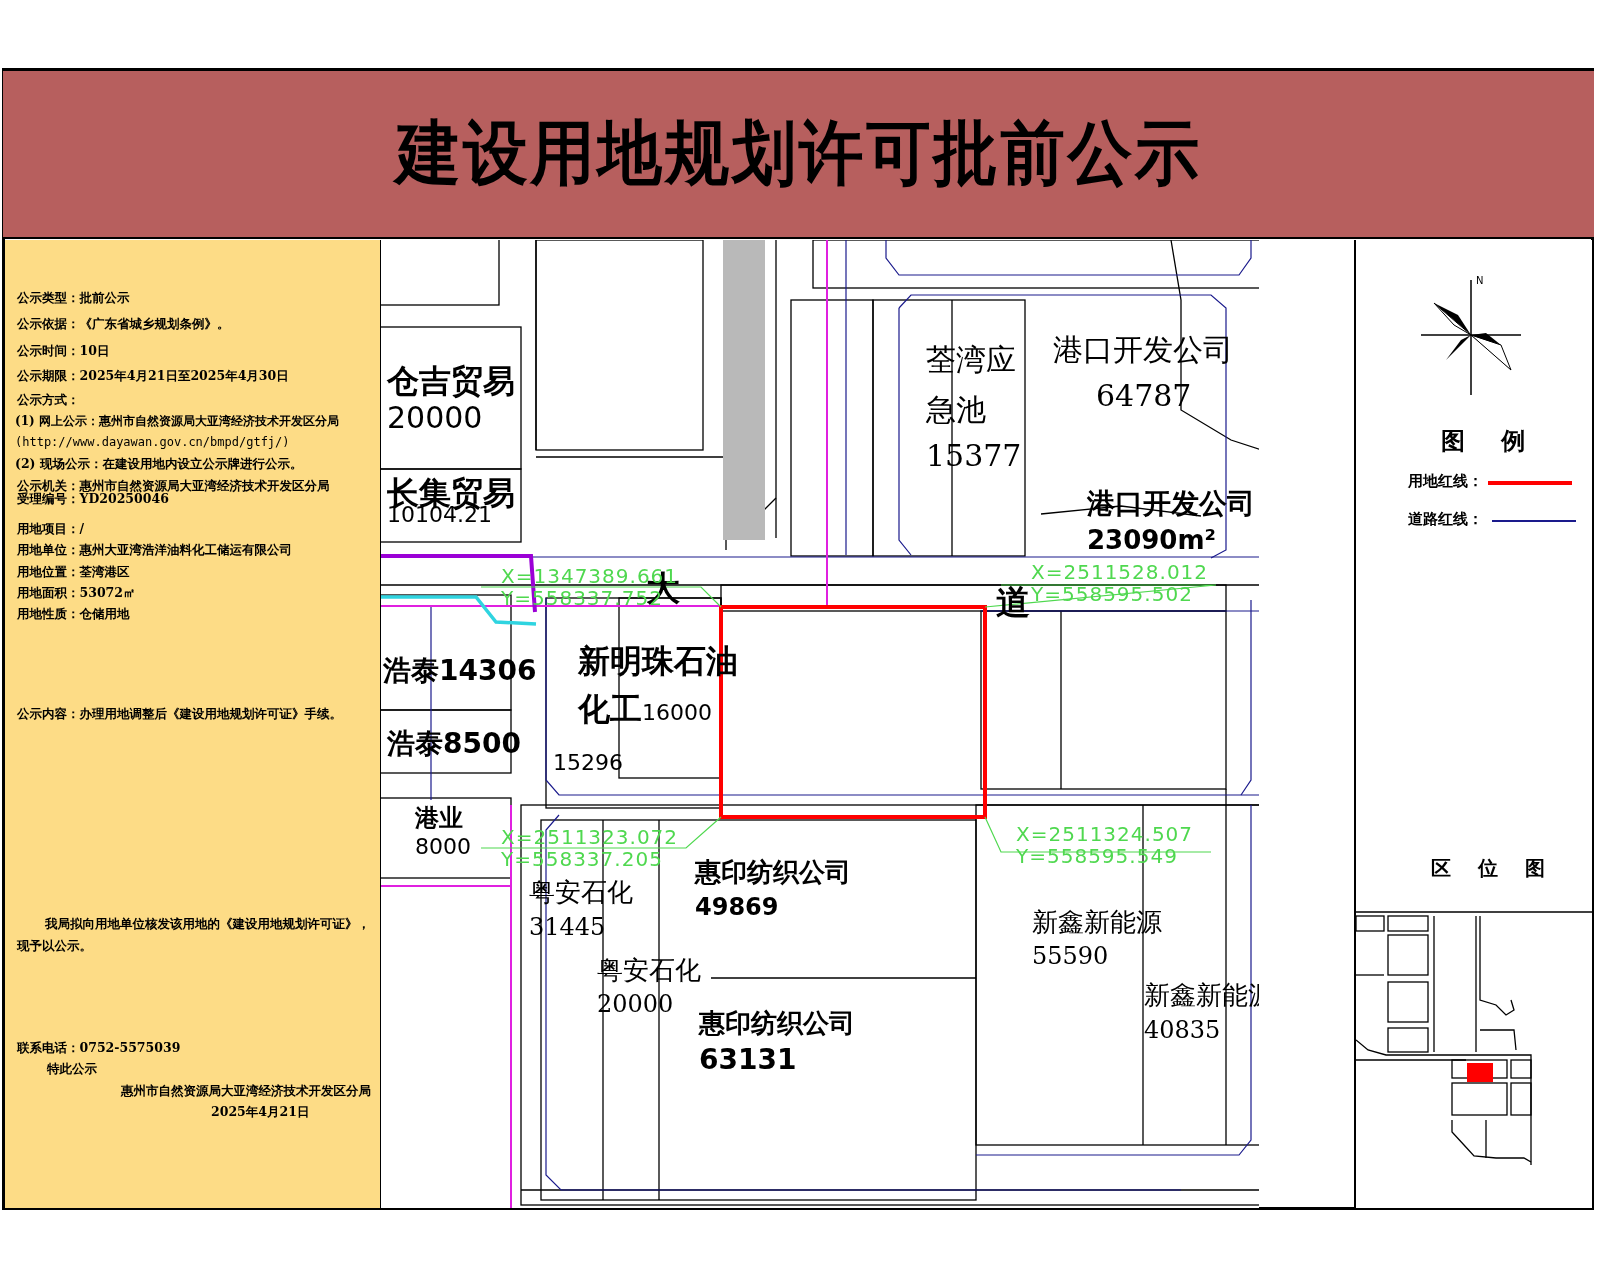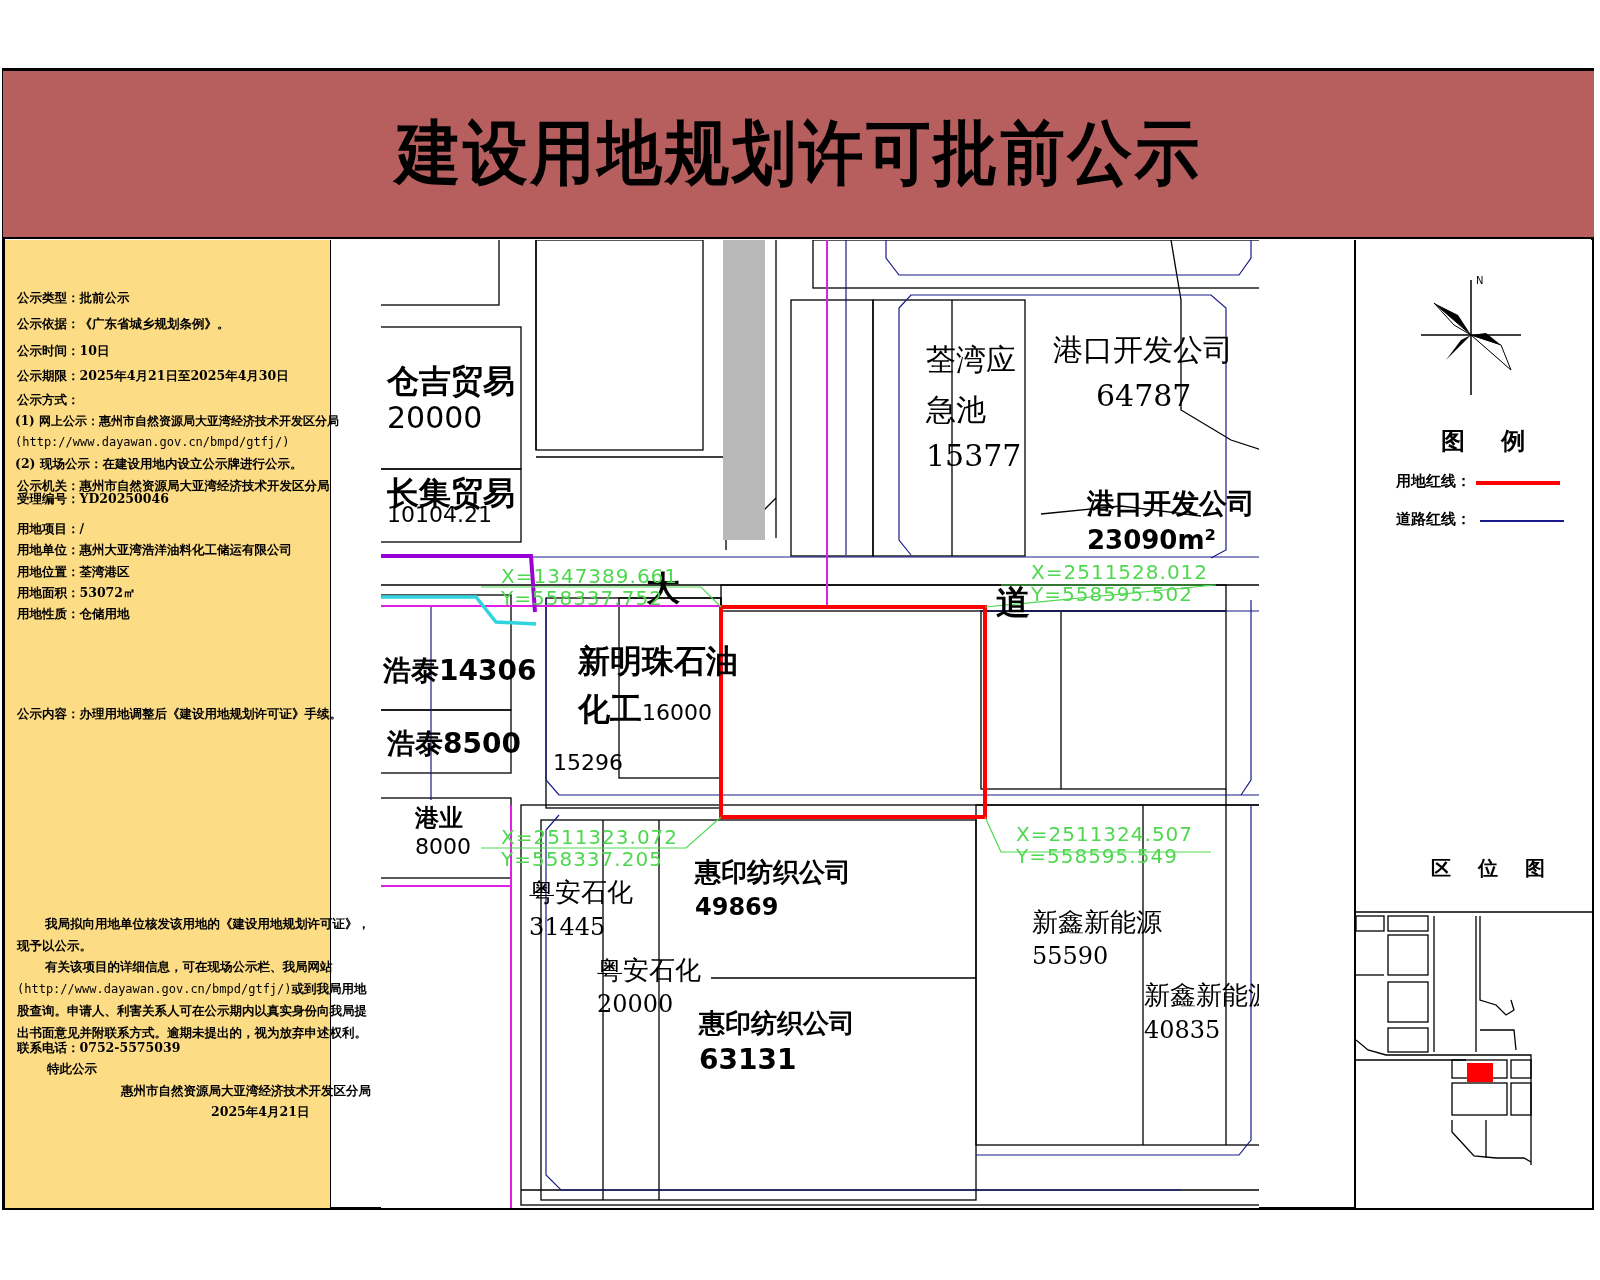--- a/index.html
+++ b/index.html
@@ -1,31 +1,31 @@
 <!DOCTYPE html>
 <html><head>
 <meta charset="utf-8">
 <style>
   html,body{margin:0;padding:0;background:#ffffff;}
   body{width:1600px;height:1280px;position:relative;overflow:hidden;font-family:"DejaVu Sans",sans-serif;}
   .frame{position:absolute;left:2px;top:68px;width:1592px;height:1142px;border:3px solid #000;box-sizing:border-box;background:#fff;}
   .header{position:absolute;left:3px;top:71px;width:1591px;height:168px;background:#b75f5e;border-bottom:2px solid #000;box-sizing:border-box;display:flex;align-items:center;justify-content:center;}
   .header h1{margin:0;font-family:"DejaVu Sans",sans-serif;font-weight:bold;font-size:70px;letter-spacing:3px;color:#000;transform:scaleX(0.92);}
-  .left{position:absolute;left:5px;top:240px;width:326px;height:968px;background:#fddc86;border-right:1px solid #000;box-sizing:border-box;font-family:"DejaVu Serif",serif;font-weight:bold;font-size:12.5px;color:#000;}
+  .left{position:absolute;left:5px;top:240px;width:376px;height:968px;background:#fddc86;border-right:1px solid #000;box-sizing:border-box;font-family:"DejaVu Serif",serif;font-weight:bold;font-size:12.5px;color:#000;}
   .left .row{position:absolute;left:12px;white-space:nowrap;}
   .left .url{font-family:"DejaVu Sans Mono",monospace;font-weight:normal;font-size:12px;}
   .left .para{position:absolute;left:12px;width:360px;line-height:21.5px;}
   .map{position:absolute;left:381px;top:240px;width:878px;height:968px;overflow:hidden;background:#fff;}
   .map svg{position:absolute;left:0;top:0;}
   .lbl{position:absolute;white-space:nowrap;color:#000;font-family:"DejaVu Sans",sans-serif;}
   .lbl.b{font-weight:bold;}
   .coord{position:absolute;white-space:nowrap;color:#4fd84f;font-family:"DejaVu Sans",sans-serif;font-size:20px;line-height:22px;letter-spacing:1px;}
   .right{position:absolute;left:1354px;top:240px;width:238px;height:968px;border-left:2px solid #000;box-sizing:border-box;background:#fff;}
   .legend-title{position:absolute;left:85px;top:185px;font-family:"DejaVu Serif",serif;font-weight:bold;font-size:24px;letter-spacing:14px;}
-  .legend-row{position:absolute;left:40px;font-family:Liberation Mono, monospace;font-weight:bold;font-size:15px;}
+  .legend-row{position:absolute;left:52px;font-family:Liberation Mono, monospace;font-weight:bold;font-size:15px;}
   .locmap-title{position:absolute;left:75px;top:615px;font-family:"DejaVu Serif",serif;font-weight:bold;font-size:20px;letter-spacing:10px;}
 </style>
 </head>
 <body>
 
 <div class="frame"></div>
 
 <div class="header">
   <h1>建设用地规划许可批前公示</h1>
 </div>
@@ -43,21 +43,20 @@
   <div class="row" style="top:251px"><span>受理编号：</span><span>YD20250046</span></div>
   <div class="row" style="top:281px"><span>用地项目：</span><span>/</span></div>
   <div class="row" style="top:302px"><span>用地单位：</span><span>惠州大亚湾浩洋油料化工储运有限公司</span></div>
   <div class="row" style="top:324px"><span>用地位置：</span><span>荃湾港区</span></div>
   <div class="row" style="top:345px"><span>用地面积：</span><span>53072㎡</span></div>
   <div class="row" style="top:366px"><span>用地性质：</span><span>仓储用地</span></div>
 
   <div class="row" style="top:466px"><span>公示内容：</span><span>办理用地调整后《建设用地规划许可证》手续。</span></div>
 
   <div class="para" style="top:673px;text-indent:28px">我局拟向用地单位核发该用地的《建设用地规划许可证》，现予以公示。</div>
-  <div class="para" style="top:716px;text-indent:28px"><span>有关该项目的详细信息，可在现场公示栏、我局网站</span><span class="url">(http://www.dayawan.gov.cn/bmpd/gtfj/)</span><span>或到我局用地股查询。申请人、利害关系人可在公示期内以真实身份向我局提出书面意见并附联系方式。逾期未提出的，视为放弃申述权利。</span></div>
   <div class="row" style="top:800px">联系电话：0752-5575039</div>
   <div class="row" style="top:821px;left:42px">特此公示</div>
   <div class="row" style="top:843px;left:116px">惠州市自然资源局大亚湾经济技术开发区分局</div>
   <div class="row" style="top:864px;left:206px">2025年4月21日</div>
 </div>
 
 <div class="map">
   <svg width="973" height="968" viewBox="0 0 973 968">
     <g fill="none" stroke="#000" stroke-width="1.3">
 

